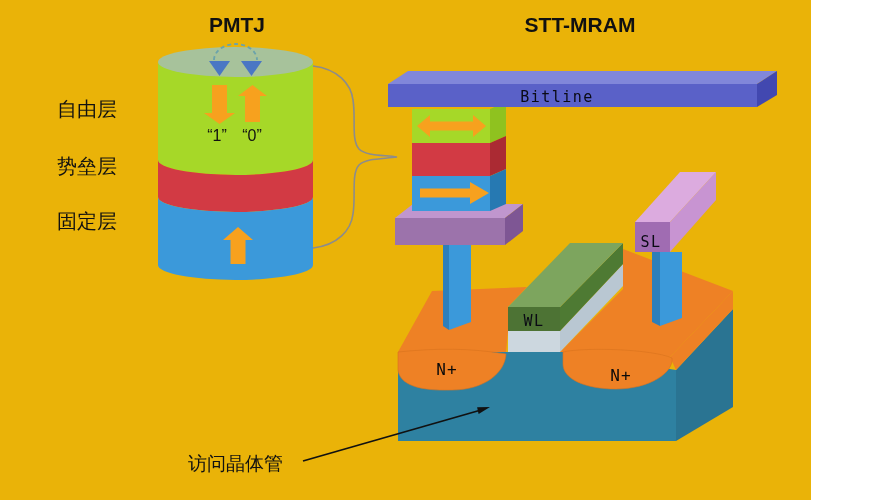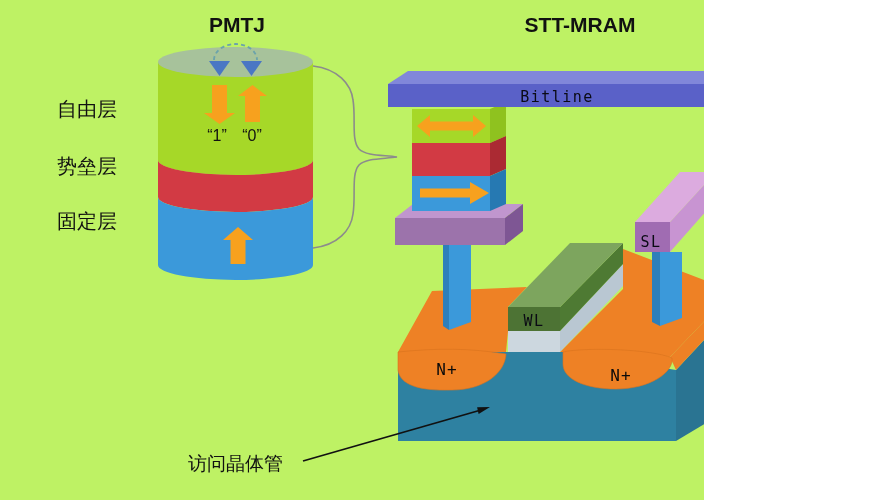--- a/index.html
+++ b/index.html
@@ -1,16 +1,16 @@
 <!DOCTYPE html>
 <html><head>
 <meta charset="utf-8">
 <style>
   html,body{margin:0;padding:0;background:#ffffff;}
-  #stage{position:relative;width:704px;height:500px;background:#bef264;overflow:hidden;
+  #stage{position:relative;width:811px;height:500px;background:#eab308;overflow:hidden;
          font-family:"Liberation Sans",sans-serif;}
   svg{display:block;}
   .t-title{font-family:"Liberation Sans",sans-serif;font-weight:bold;font-size:21px;fill:#111;}
   .t-cjk{font-family:"Liberation Sans",sans-serif;font-size:20px;fill:#111;}
   .t-cjk-sm{font-family:"Liberation Sans",sans-serif;font-size:19px;fill:#111;}
   .t-state{font-family:"Liberation Sans",sans-serif;font-size:16px;fill:#111;}
   .t-mono{font-family:"DejaVu Sans Mono","Liberation Mono",monospace;font-size:15px;fill:#0a0a14;letter-spacing:1.5px;}
   .t-mono16{font-family:"DejaVu Sans Mono","Liberation Mono",monospace;font-size:16px;fill:#0a0a0a;letter-spacing:1px;}
 </style>
 </head>

